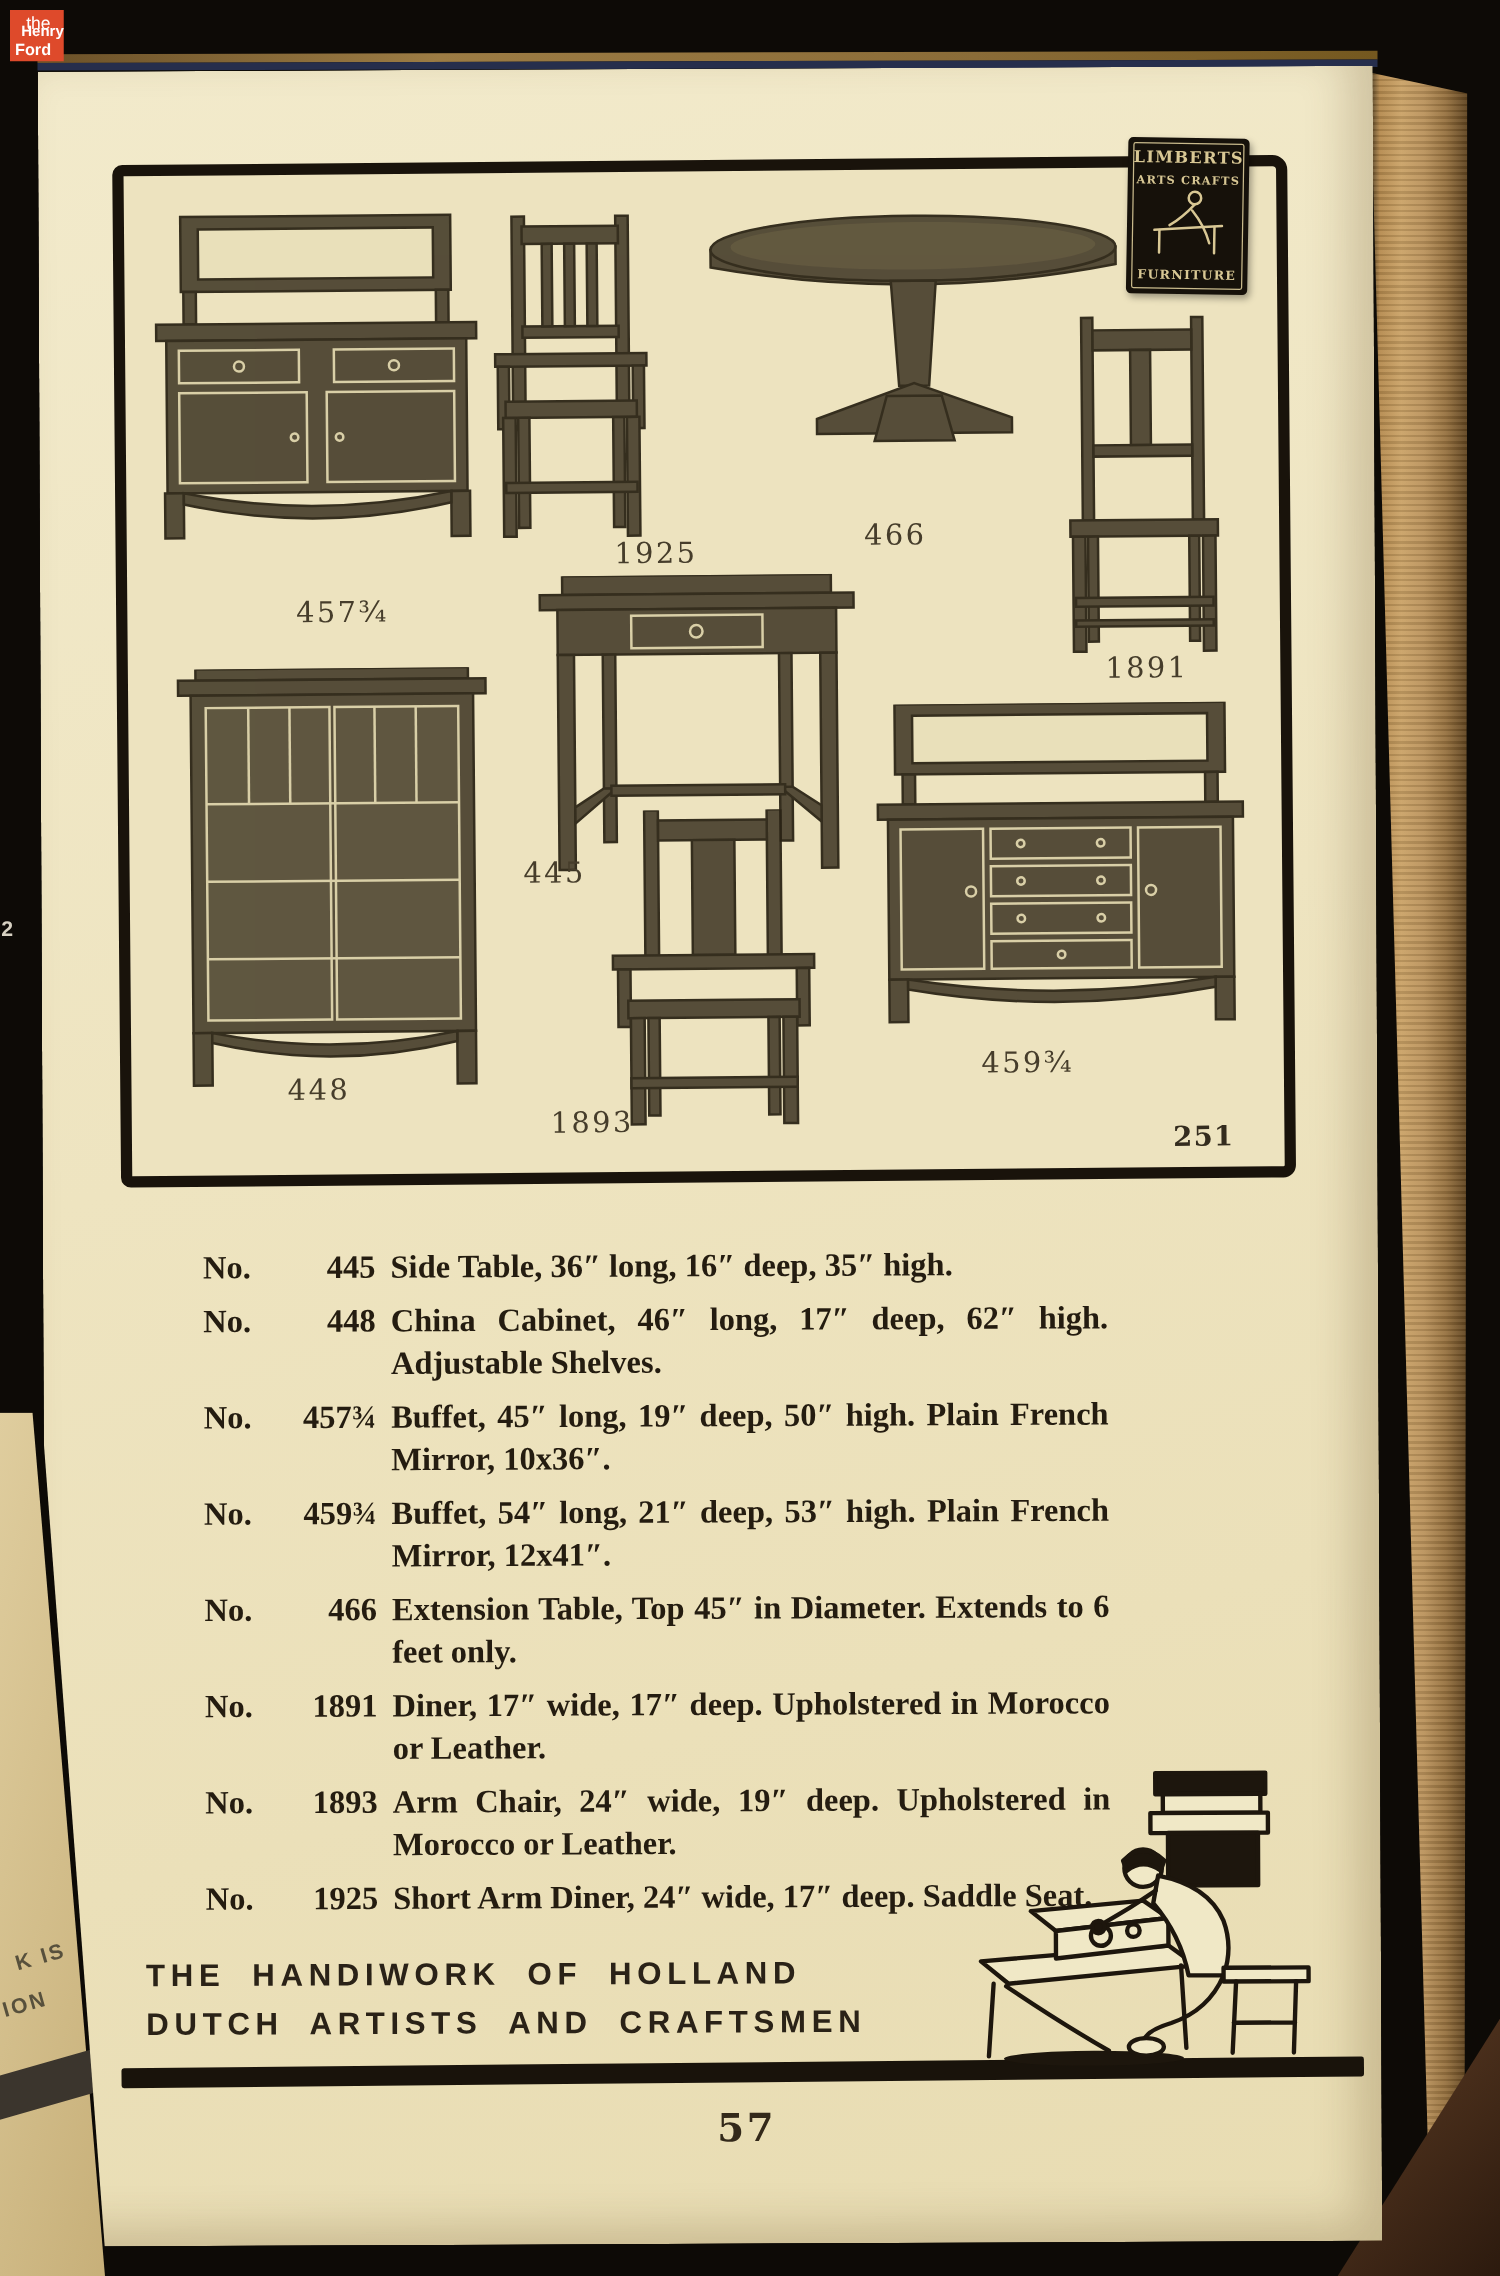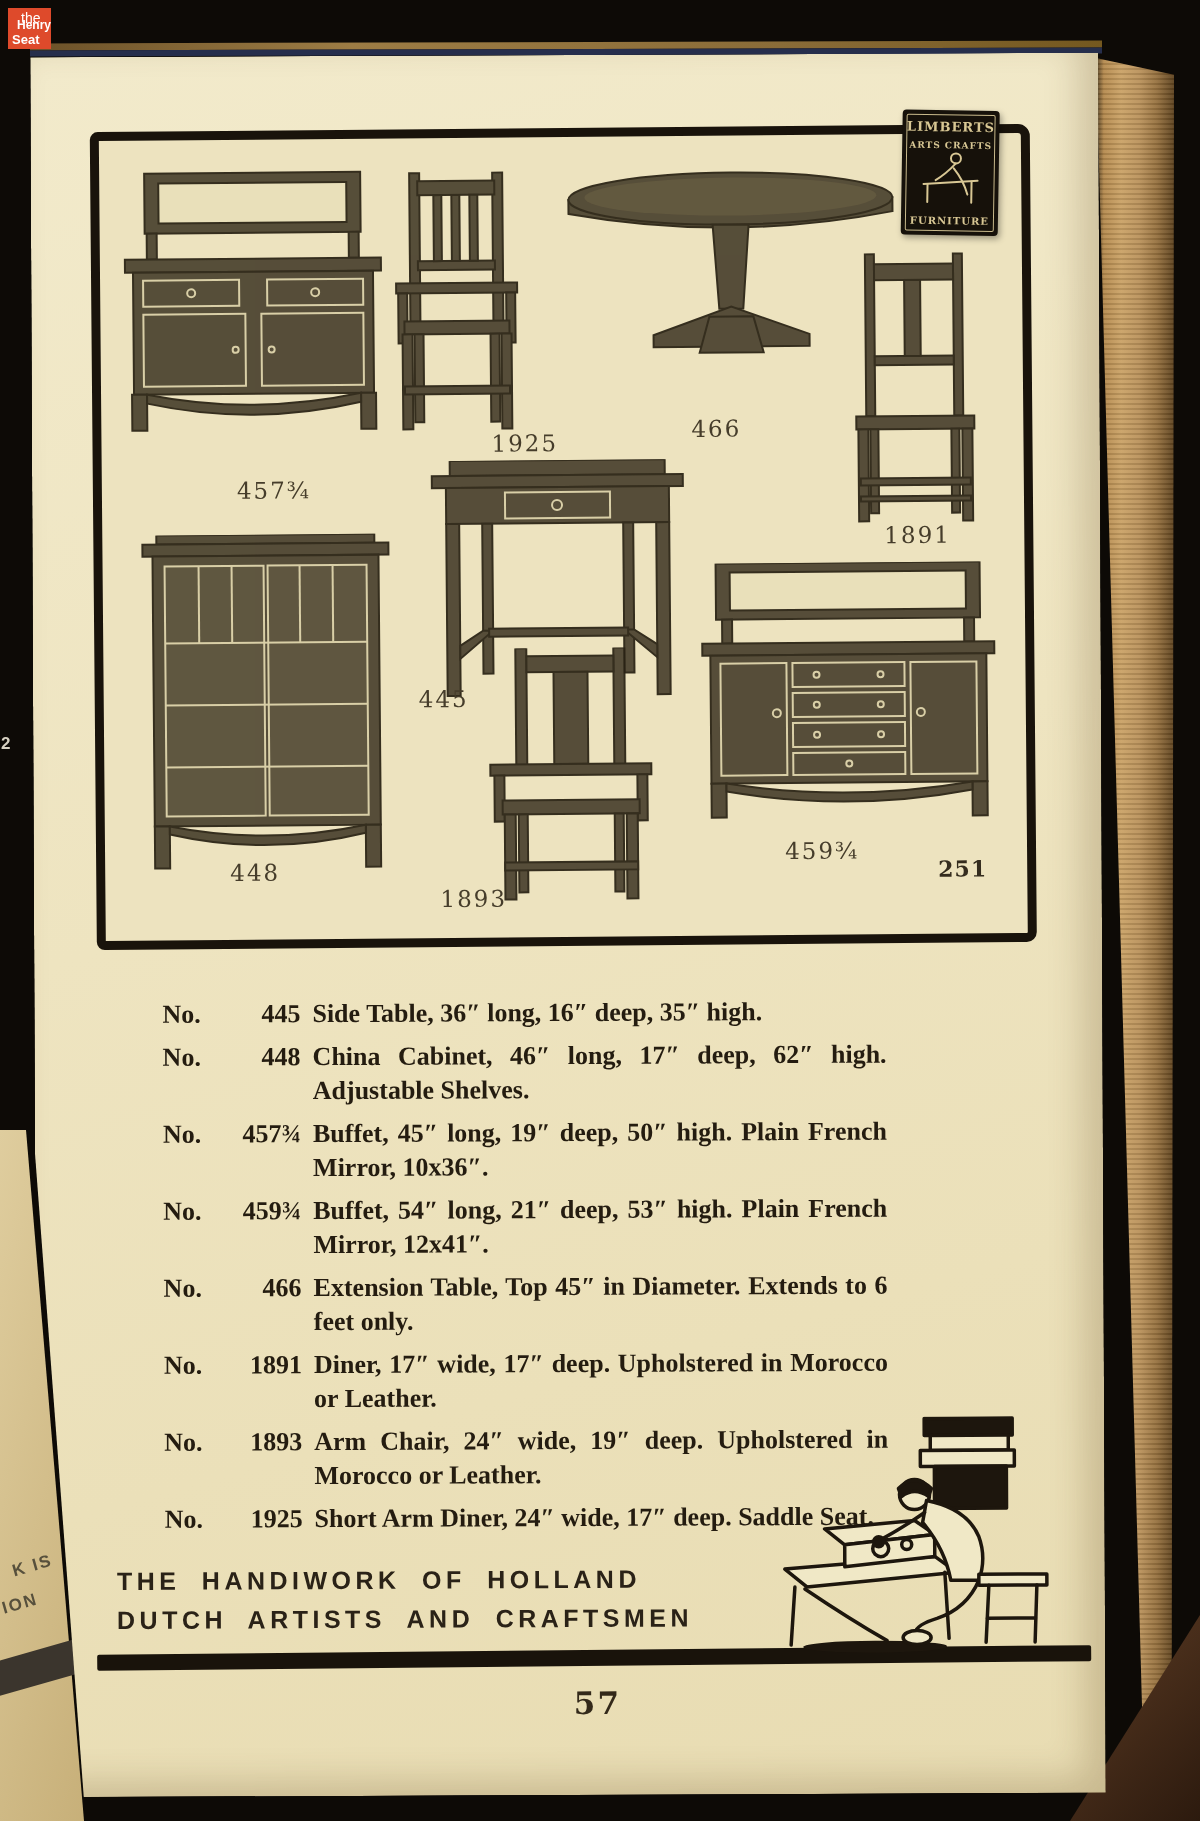--- a/index.html
+++ b/index.html
@@ -289,21 +289,21 @@
     </svg>
 
     <div class="plabel" style="left:135px;top:338px">457¾</div>
     <div class="plabel" style="left:390px;top:293px">1925</div>
     <div class="plabel" style="left:590px;top:280px">466</div>
     <div class="plabel" style="left:782px;top:388px">1891</div>
     <div class="plabel" style="left:315px;top:548px">445</div>
     <div class="plabel" style="left:125px;top:720px">448</div>
     <div class="plabel" style="left:335px;top:748px">1893</div>
     <div class="plabel" style="left:680px;top:703px">459¾</div>
-    <div class="plate-num" style="left:833px;top:722px">251</div>
+    <div class="plate-num" style="left:833px;top:763px">251</div>
   </div>
 
   <div class="limbert">
     <div class="limbert-frame"></div>
     <div class="lt lt1">LIMBERTS</div>
     <div class="lt lt2">ARTS CRAFTS</div>
     <svg width="70" height="56" viewBox="0 0 70 56">
       <g fill="none" stroke="#d8c794" stroke-width="2" stroke-linecap="round">
         <circle cx="40" cy="8" r="5"></circle>
         <path d="M40 13 Q30 24 20 30 M38 18 Q48 30 52 44"></path>
@@ -387,14 +387,14 @@
     </g>
   </svg>
 
   <div class="rule"></div>
   <div class="pagenum">57</div>
 </div>
 
 <div class="hf-logo">
   <span class="hf-the">the</span>
   <span class="hf-henry">Henry</span>
-  <span class="hf-ford">Seat</span>
+  <span class="hf-ford">Ford</span>
 </div>
 
 </body></html>

